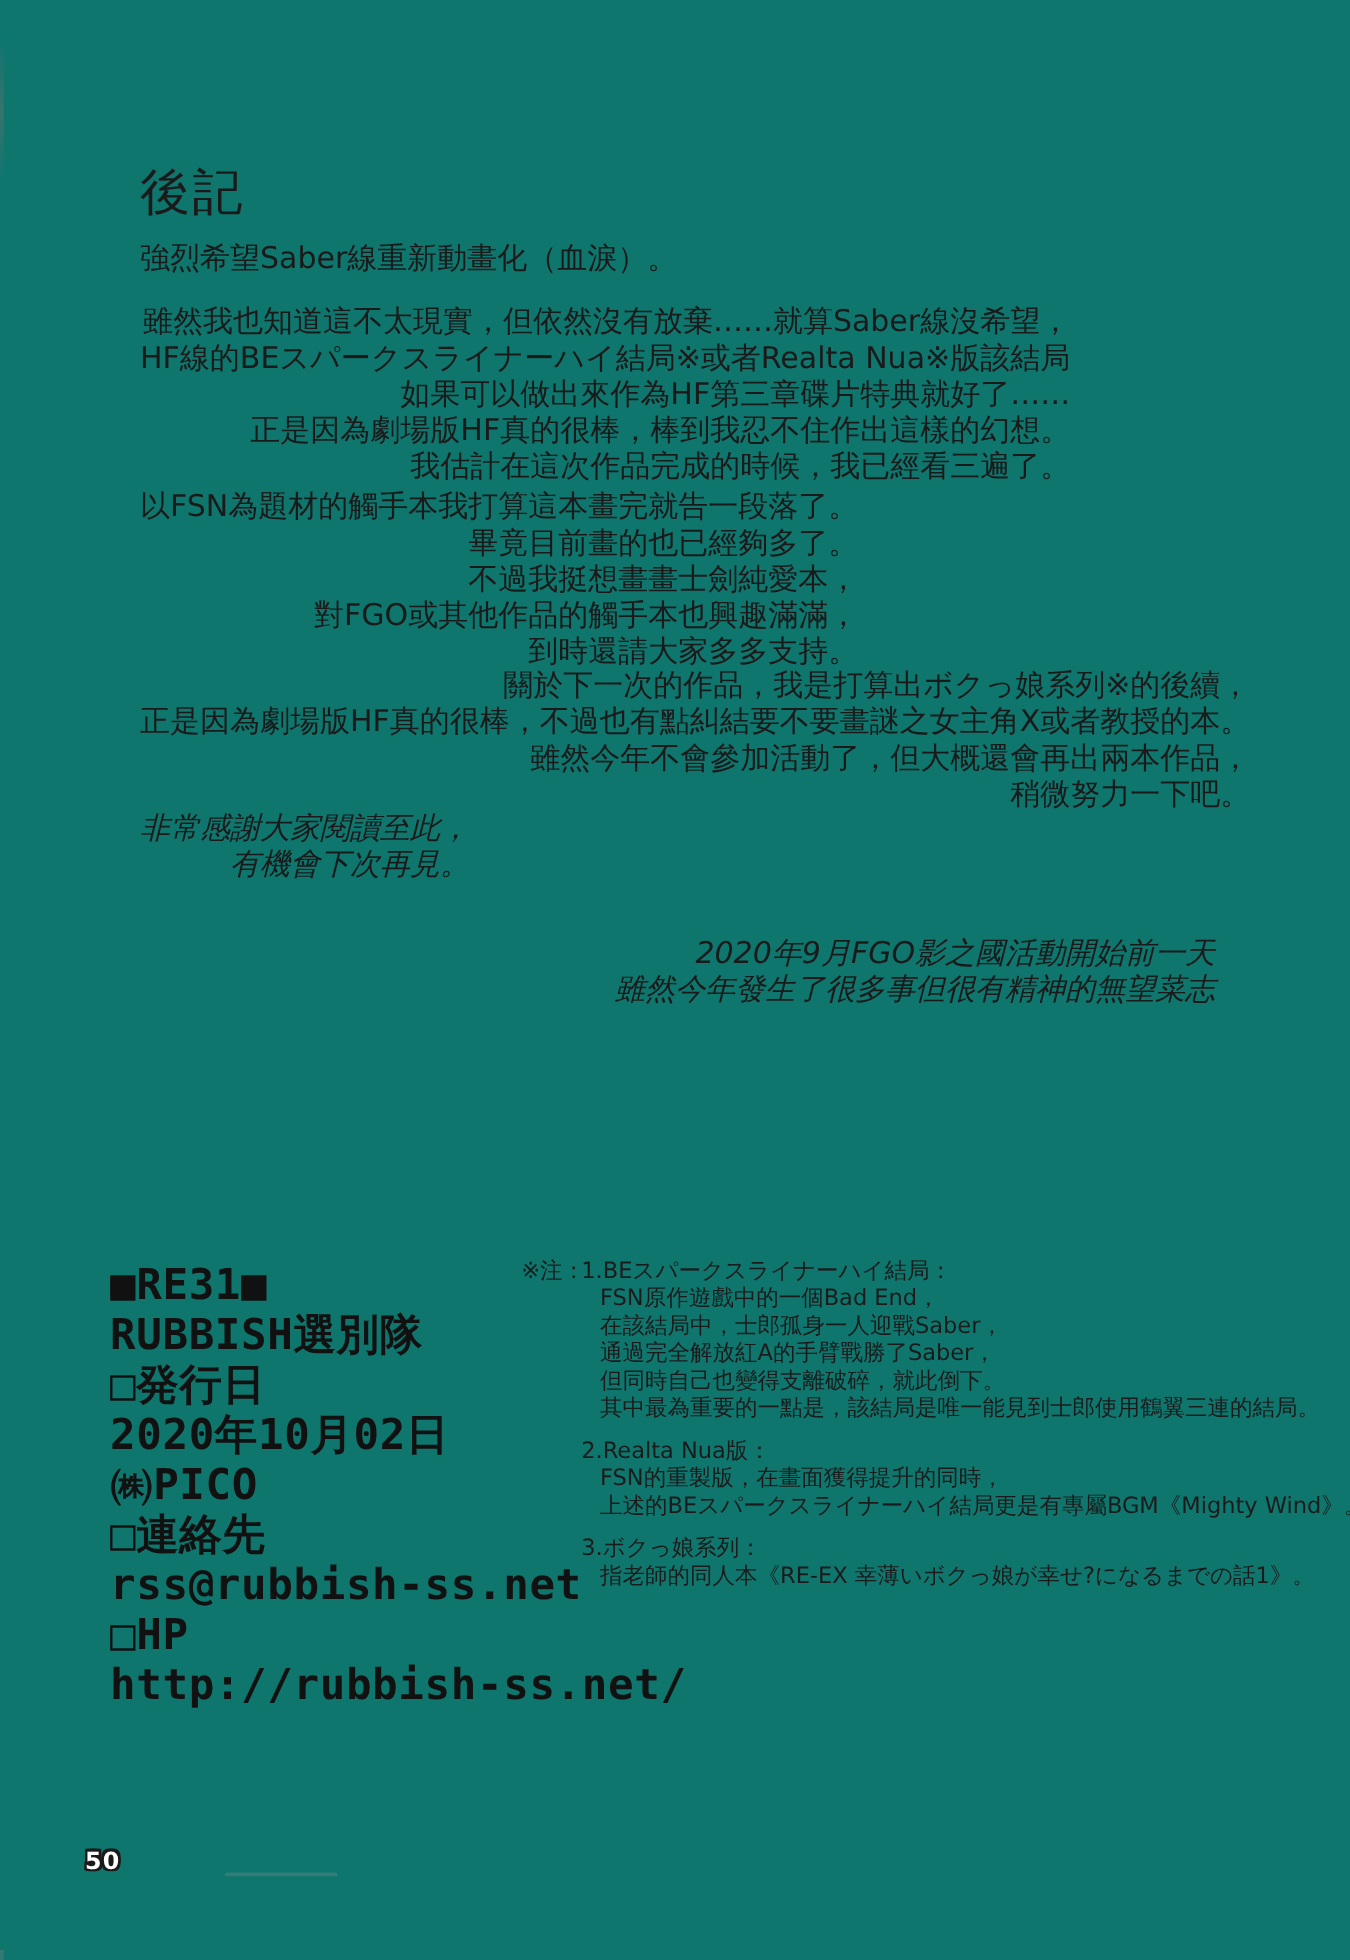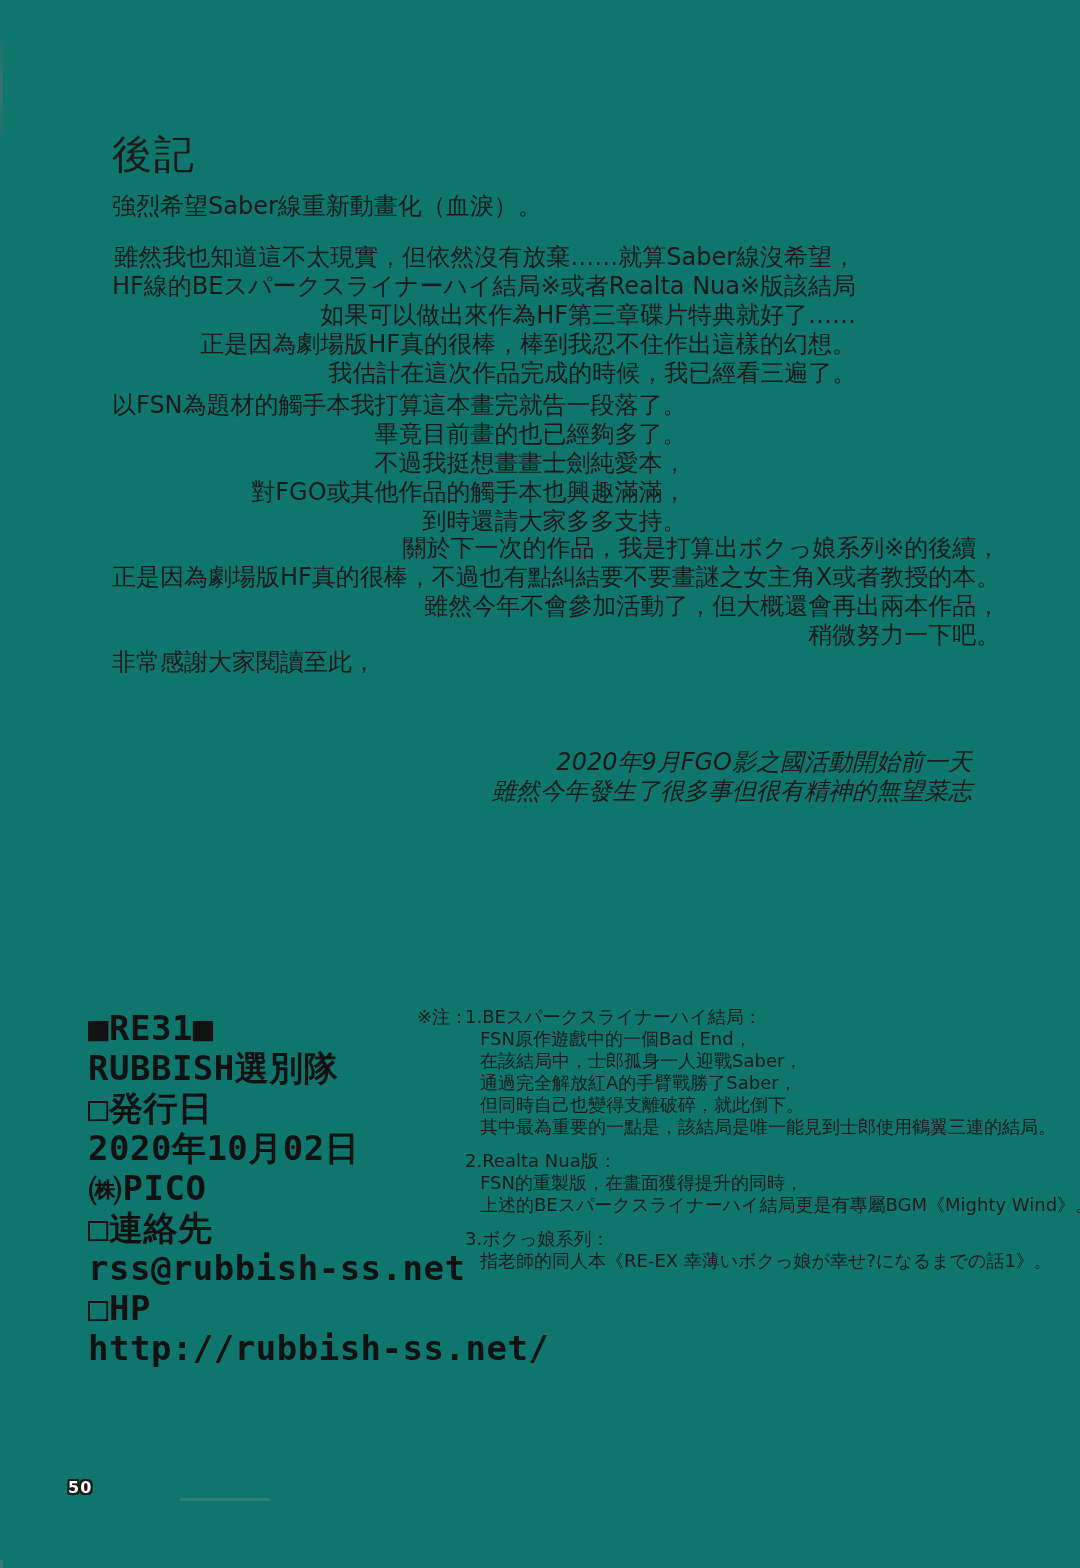--- a/index.html
+++ b/index.html
@@ -15,21 +15,21 @@
     position:absolute;left:112px;top:130px;
     font-size:40px;font-weight:500;line-height:1.2;margin:0;
     letter-spacing:2px;
   }
   .para{position:absolute;left:112px;margin:0;font-size:24px;line-height:29px;text-align:right;}
   .para .line{display:block;white-space:nowrap;}
   .p1{top:192px;}
   .p2{top:243px;}
   .p3{top:391px;}
   .p4{top:534px;}
-  .p5{top:648px;}
+  .p5{top:648px;font-style:italic;}
   .signature{
     position:absolute;right:108px;top:748px;
     font-size:24px;line-height:29px;text-align:right;font-style:italic;
   }
   .signature .line{display:block;white-space:nowrap;}
   .colophon{
     position:absolute;left:88px;top:1008px;
     font-family:"DejaVu Sans Mono","Liberation Mono",monospace;
     font-size:34px;line-height:40px;font-weight:bold;
     color:#111;
@@ -40,21 +40,21 @@
     font-size:18px;line-height:22px;color:#1b1b1b;
     width:640px;
   }
   .notes .prefix{position:absolute;left:0;top:0;white-space:nowrap;}
   .note-item{padding-left:48px;}
   .note-item + .note-item{margin-top:12px;}
   .note-item .header{display:block;white-space:nowrap;}
   .note-item .nline{display:block;white-space:nowrap;padding-left:15px;}
   .page-number{
     position:absolute;left:68px;top:1478px;
-    font-size:16px;font-weight:bold;color:#ffffff;
+    font-size:19px;font-weight:bold;color:#ffffff;
     letter-spacing:1px;
     text-shadow:
       -2px -2px 0 #1a1a1a, 2px -2px 0 #1a1a1a,
       -2px  2px 0 #1a1a1a, 2px  2px 0 #1a1a1a,
       -2px  0   0 #1a1a1a, 2px  0   0 #1a1a1a,
        0   -2px 0 #1a1a1a, 0    2px 0 #1a1a1a;
   }
   .scan-edge-left{
     position:absolute;left:0;top:34px;width:3px;height:110px;
     background:linear-gradient(to bottom,rgba(120,120,120,0),rgba(110,110,110,.45),rgba(120,120,120,0));
@@ -97,20 +97,21 @@
 
   <p class="para p4">
     <span class="line">關於下一次的作品，我是打算出ボクっ娘系列※的後續，</span>
     <span class="line">正是因為劇場版HF真的很棒，不過也有點糾結要不要畫謎之女主角X或者教授的本。</span>
     <span class="line">雖然今年不會參加活動了，但大概還會再出兩本作品，</span>
     <span class="line">稍微努力一下吧。</span>
   </p>
 
   <p class="para p5">
     <span class="line">非常感謝大家閱讀至此，</span>
+    <span class="line">有機會下次再見。</span>
   </p>
 
   <div class="signature">
     <span class="line">2020年9月FGO影之國活動開始前一天</span>
     <span class="line">雖然今年發生了很多事但很有精神的無望菜志</span>
   </div>
 
   <div class="colophon">
     <span class="line">■RE31■</span>
     <span class="line">RUBBISH選別隊</span>

